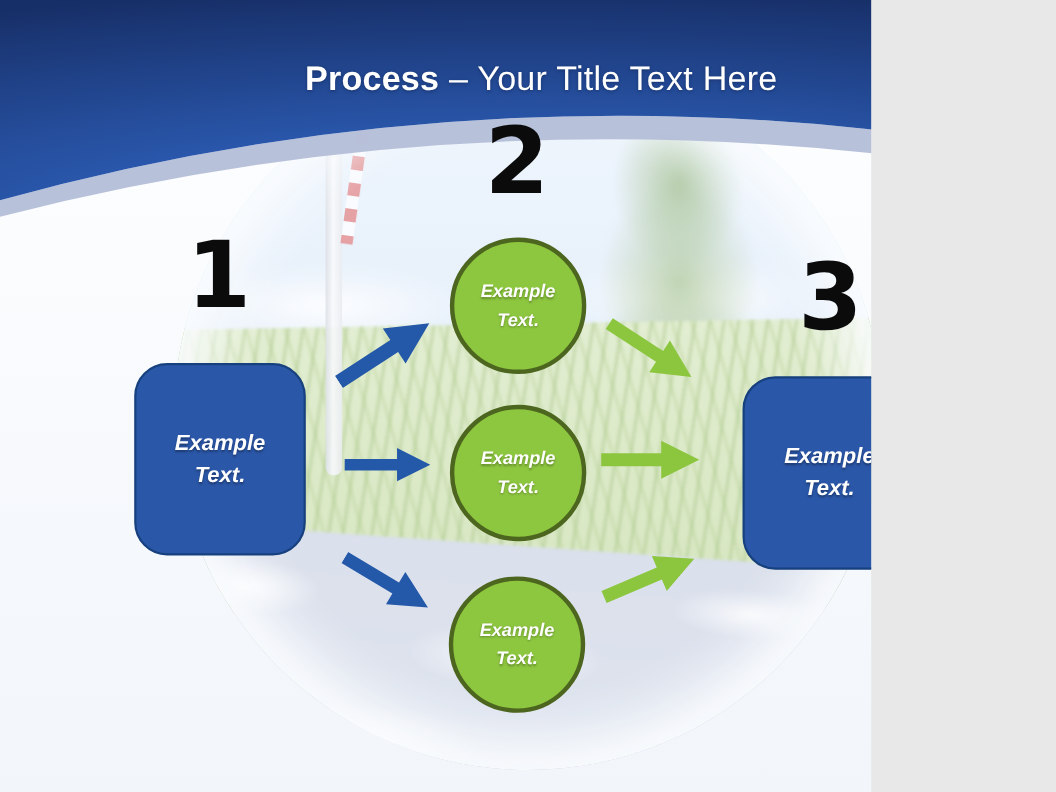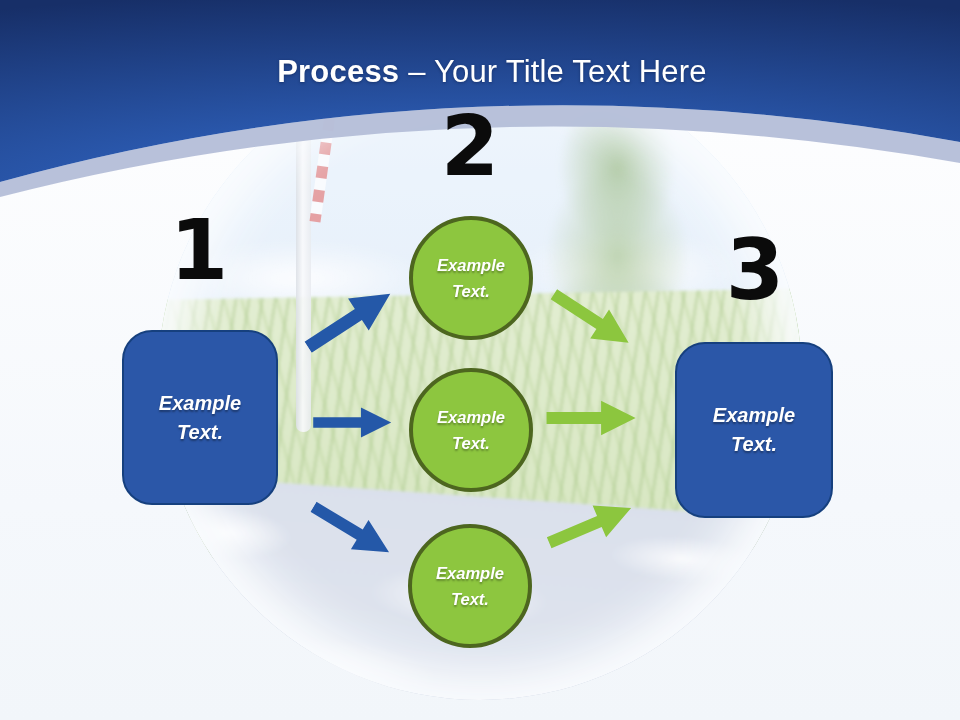--- a/index.html
+++ b/index.html
@@ -7,21 +7,21 @@
     --box-border-blue:#16407e;
     --circle-green:#8dc63f;
     --circle-border-green:#4d661f;
     --arrow-blue:#2458a8;
     --arrow-green:#8cc63e;
     --number-black:#0b0b0b;
     --title-white:#ffffff;
   }
   html,body{margin:0;padding:0;background:#e8e8e8;}
   .slide{
-    position:relative;width:960px;height:720px;overflow:hidden;
+    position:relative;width:792px;height:720px;overflow:hidden;
     background:linear-gradient(180deg,#ffffff 0%,#f5f8fc 70%,#f2f6fa 100%);
     font-family:"Liberation Sans",sans-serif;
   }
 
   
   .photo-circle{
     position:absolute;left:158px;top:56px;width:644px;height:644px;
     border-radius:50%;overflow:hidden;
   }
   .photo-circle>div{position:absolute;}

